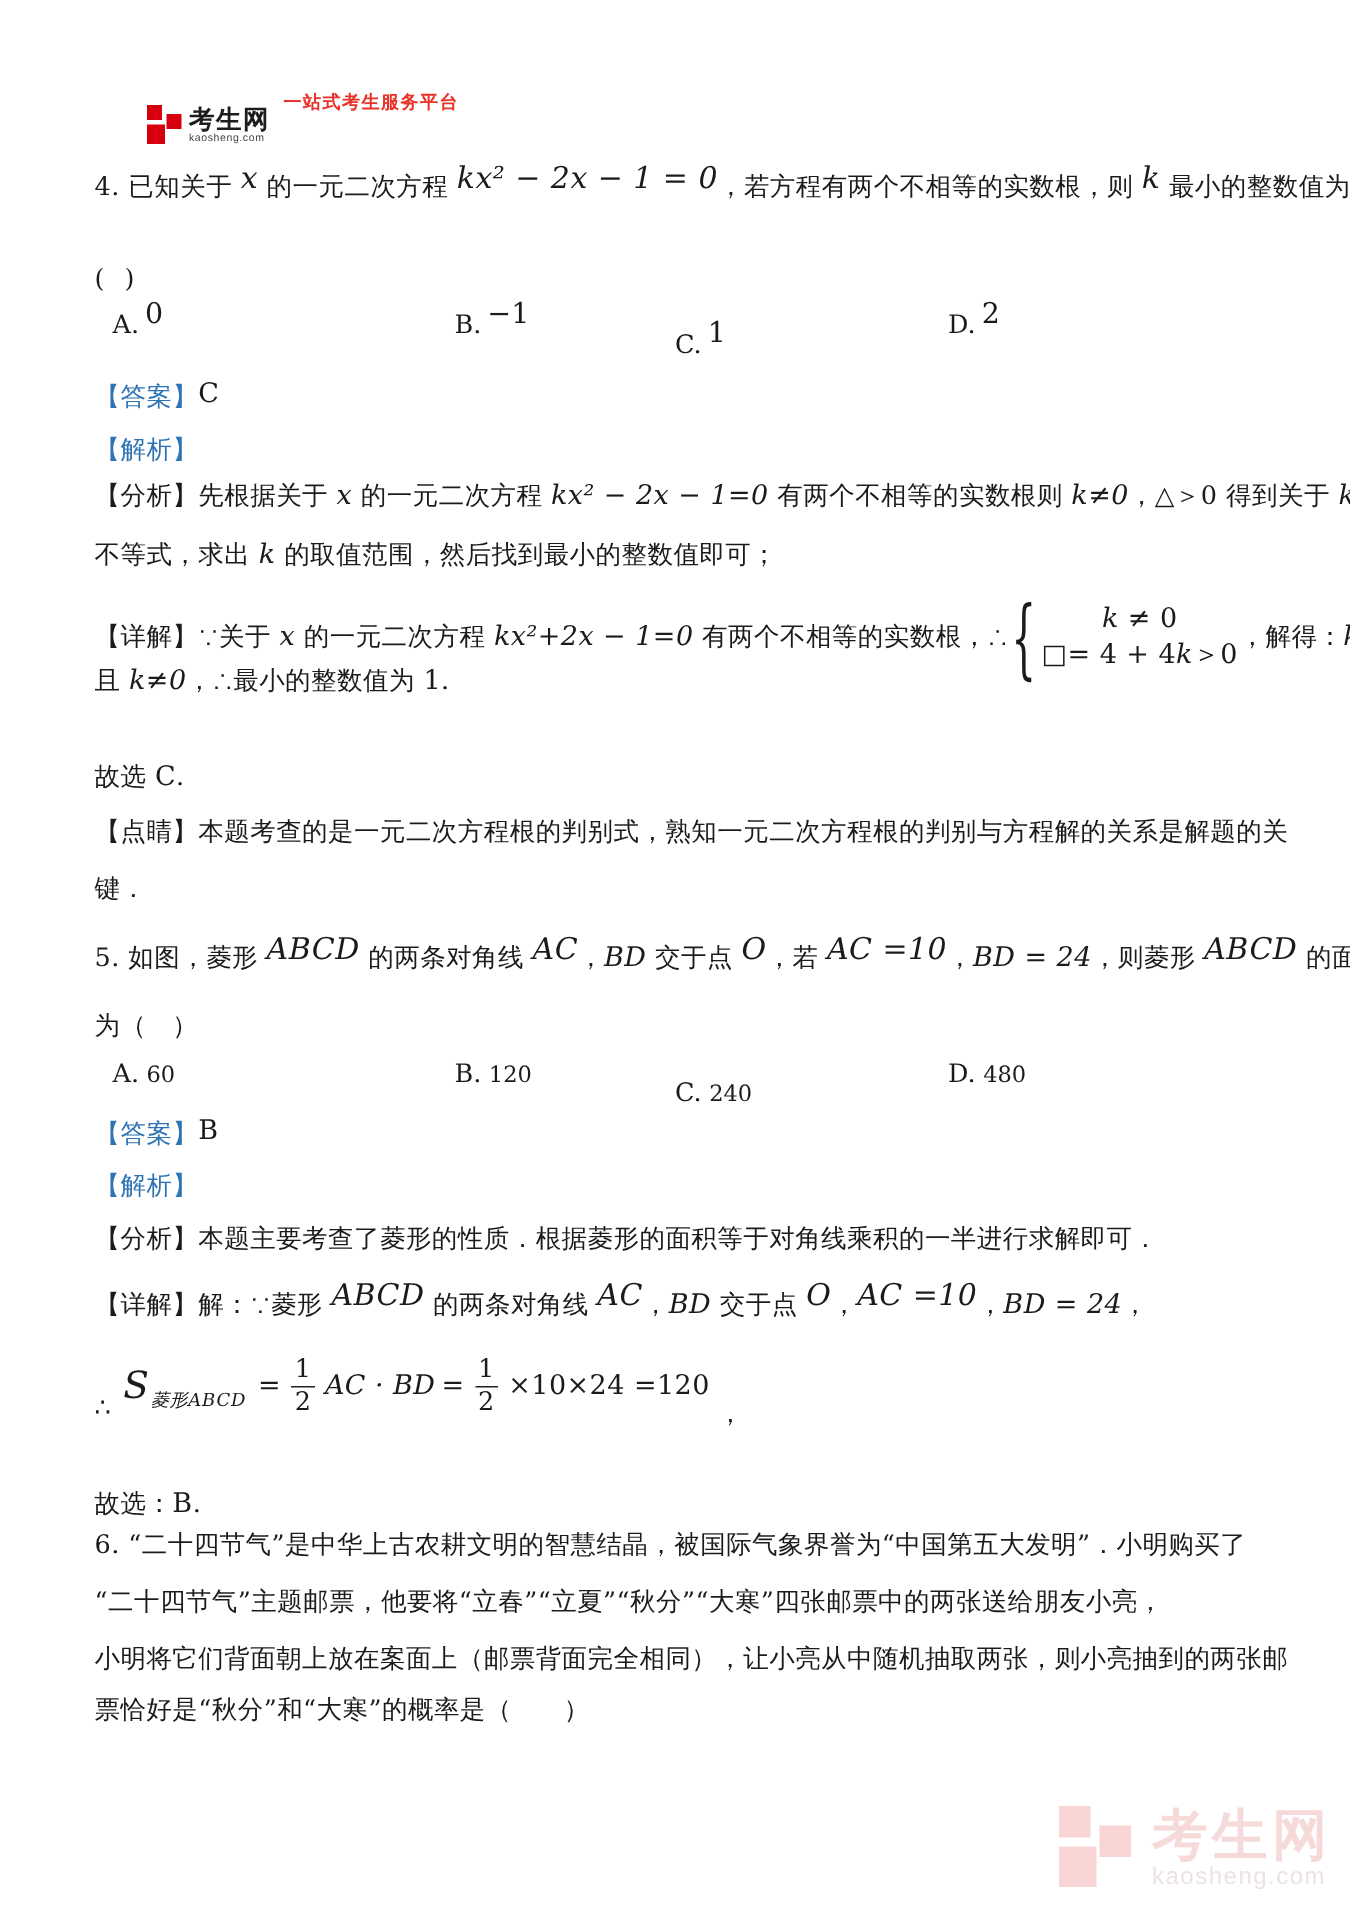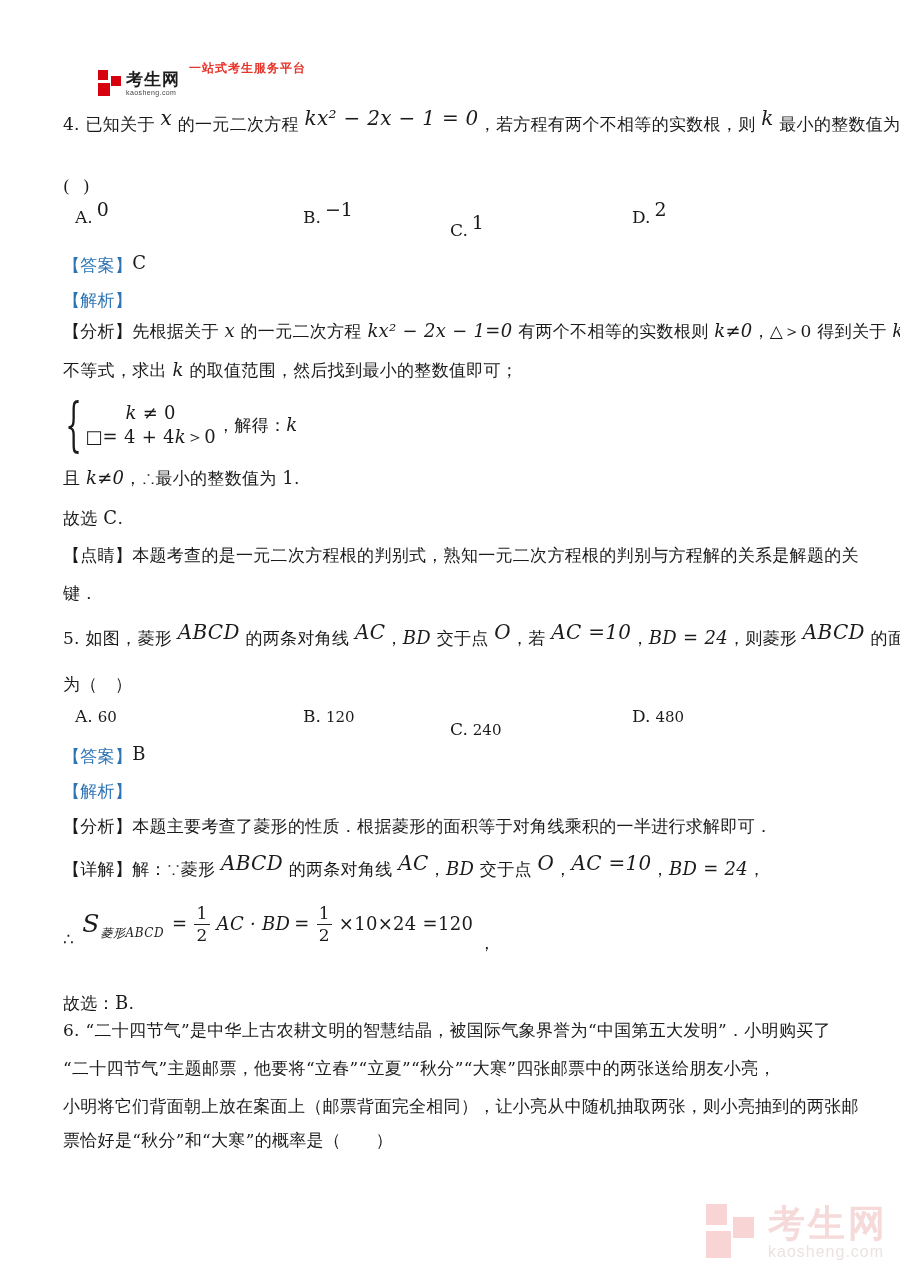--- a/index.html
+++ b/index.html
@@ -105,31 +105,32 @@
     <span class="blue">【答案】</span><span class="ans-letter">C</span>
   </div>
   <div class="line" style="top:288px;">
     <span class="blue">【解析】</span>
   </div>
 
   <div class="line" style="top:319px;"><span class="seg">【分析】先根据关于 </span><span class="seg m">x</span><span class="seg"> 的一元二次方程 </span><span class="seg m">kx² − 2x − 1=0</span><span class="seg"> 有两个不相等的实数根则 </span><span class="seg m">k≠0</span><span class="seg">，△＞0 得到关于 </span><span class="seg m">k</span></div>
   <div class="line" style="top:358px;"><span class="seg">不等式，求出 </span><span class="seg m">k</span><span class="seg"> 的取值范围，然后找到最小的整数值即可；</span></div>
 
   <div class="line flexline" style="top:394px;height:62px;">
+    <span><span class="seg">【详解】∵关于 </span><span class="seg m">x</span><span class="seg"> 的一元二次方程 </span><span class="seg m">kx²+2x − 1=0</span><span class="seg"> 有两个不相等的实数根，∴</span></span>
     <span class="brace-group">
       <span class="brace-char">{</span>
       <span class="brace-rows">
         <span class="brace-row"><span class="seg m">k</span><span class="seg mu"> ≠ 0</span></span>
         <span class="brace-row"><span class="seg mu">□= 4 + 4</span><span class="seg m">k</span><span class="seg mu">＞0</span></span>
       </span>
     </span>
     <span><span class="seg">，解得：</span><span class="seg m">k</span></span>
   </div>
 
-  <div class="line" style="top:466px;"><span class="seg">且 </span><span class="seg m">k≠0</span><span class="seg">，∴最小的整数值为 </span><span class="seg mu">1</span><span class="seg">.</span></div>
+  <div class="line" style="top:442px;"><span class="seg">且 </span><span class="seg m">k≠0</span><span class="seg">，∴最小的整数值为 </span><span class="seg mu">1</span><span class="seg">.</span></div>
   <div class="line" style="top:506px;"><span class="seg">故选 </span><span class="seg mu">C</span><span class="seg">.</span></div>
   <div class="line" style="top:543px;">【点睛】本题考查的是一元二次方程根的判别式，熟知一元二次方程根的判别与方程解的关系是解题的关</div>
   <div class="line" style="top:581px;">键．</div>
 
   <div class="line" style="top:620px;"><span class="seg">5. 如图，菱形 </span><span class="seg mb">ABCD</span><span class="seg"> 的两条对角线 </span><span class="seg mb">AC</span><span class="seg">，</span><span class="seg m">BD</span><span class="seg"> 交于点 </span><span class="seg mb">O</span><span class="seg">，若 </span><span class="seg mb">AC =10</span><span class="seg">，</span><span class="seg m">BD = 24</span><span class="seg">，则菱形 </span><span class="seg mb">ABCD</span><span class="seg"> 的面积</span></div>
   <div class="line" style="top:672px;">为（　）</div>
 
   <div class="opts" style="top:706px;">
     <span class="opt opt-flat o1"><span class="lab">A.</span><span class="val">60</span></span>
     <span class="opt opt-flat o2"><span class="lab">B.</span><span class="val">120</span></span>

